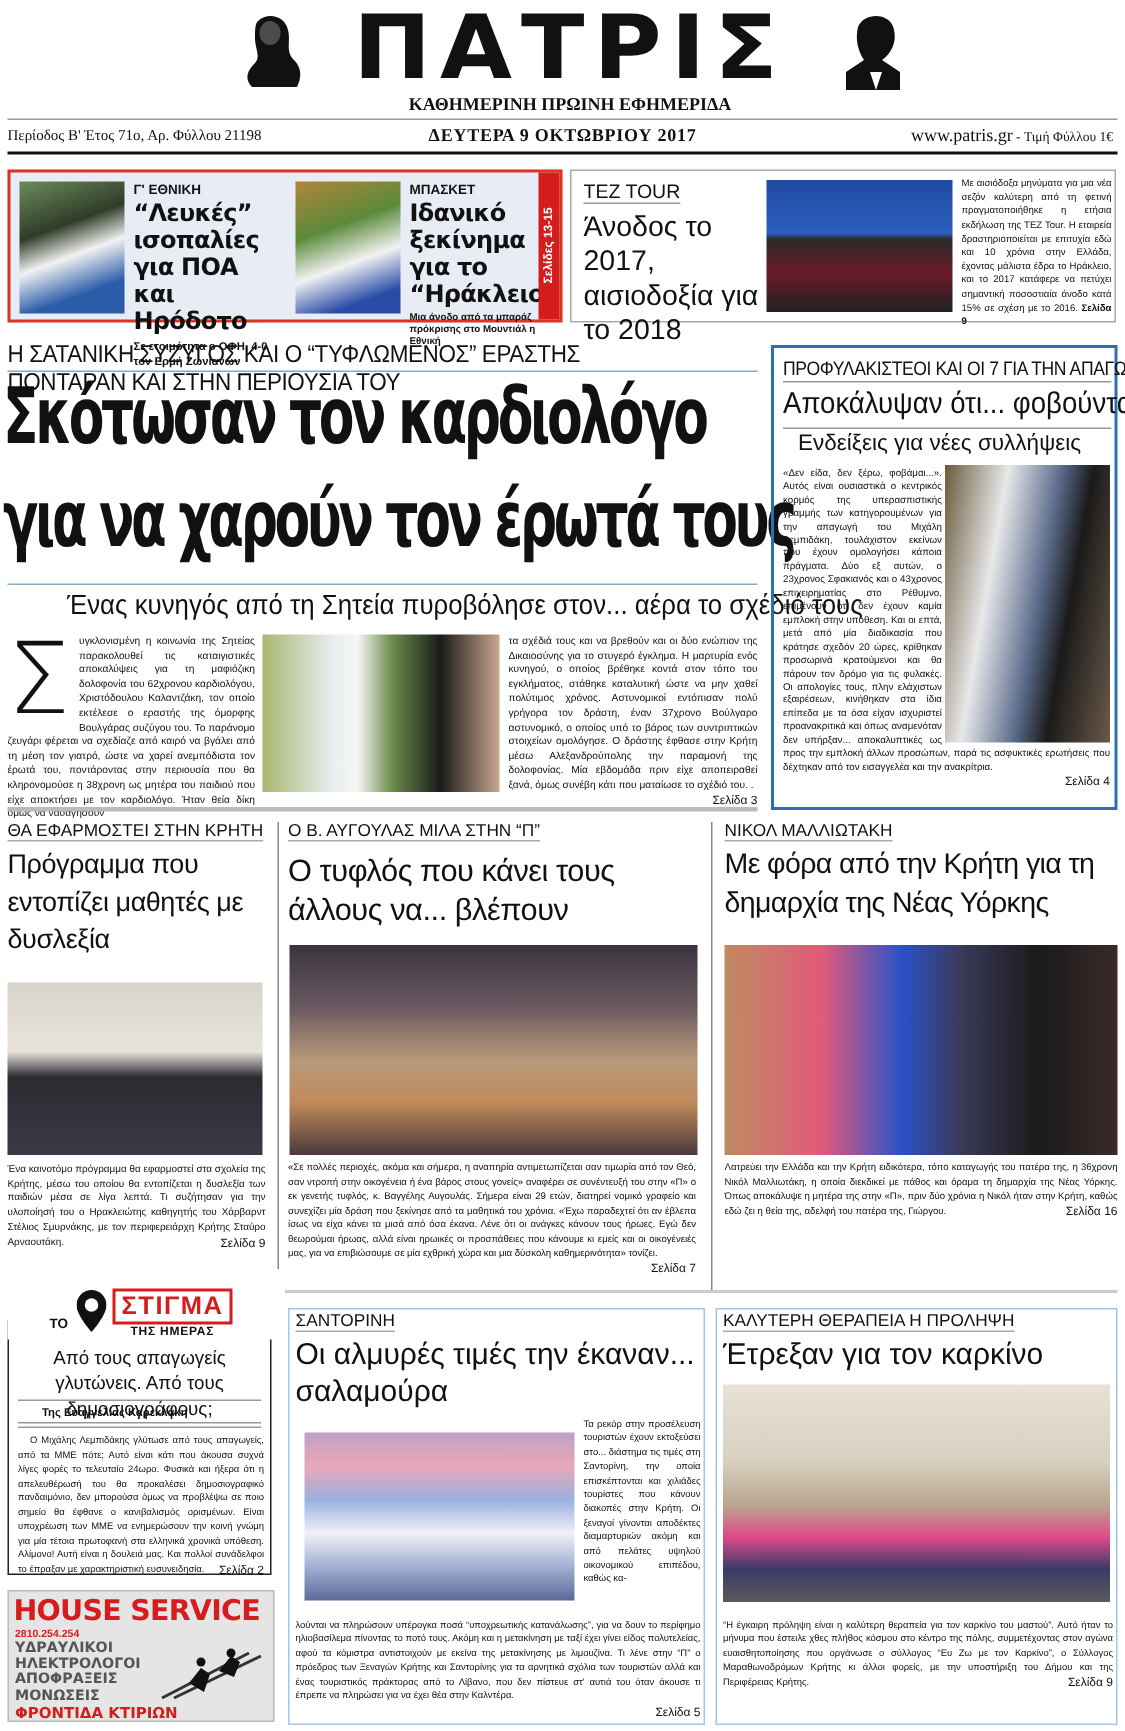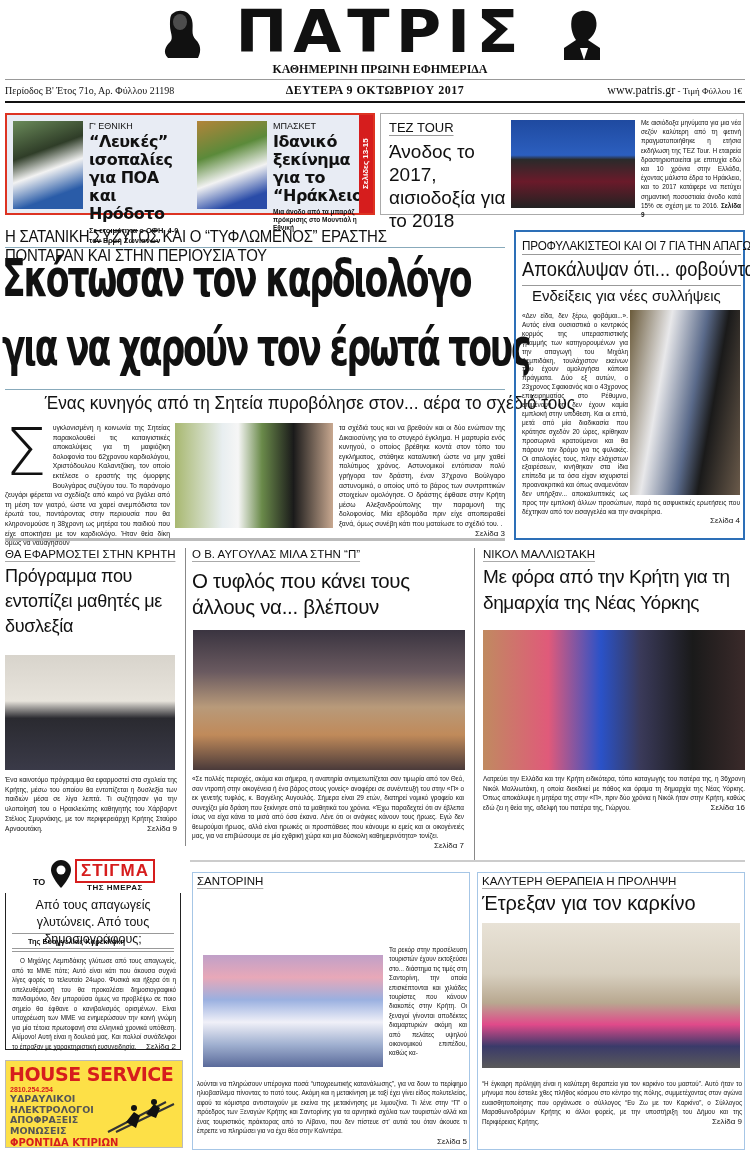--- a/index.html
+++ b/index.html
@@ -11,39 +11,39 @@
 .rule{height:1px;background:#999}
 .dateline{top:82px;left:0;width:750px;height:18px;font-family:"Liberation Serif",serif;font-size:10px}
 .dateline .left{position:absolute;left:5px;top:3px}
 .dateline .center{position:absolute;left:0;width:750px;text-align:center;top:1px;font-weight:bold;font-size:12px;letter-spacing:.5px}
 .dateline .right{position:absolute;right:8px;top:1px;font-size:12px}
 .dateline .right small{font-size:9px}
 .thickrule{height:2px;background:#111}
 .sports{left:5px;top:113px;width:370px;height:102px;border:2px solid #d32;background:#e8ecf4}
 .photo{background:linear-gradient(135deg,#7a8a6a,#c9b79a 40%,#3b5a8a 70%,#eae6e0)}
 .sports .tab{position:absolute;right:0;top:0;width:14px;height:100%;background:#d61d1d;color:#fff;font-size:8px;font-weight:bold;writing-mode:vertical-rl;transform:rotate(180deg);text-align:center;line-height:14px}
-.sports .kicker{font-size:9px;font-weight:normal}
+.sports .kicker{font-size:9px;font-weight:bold}
 .sports .head{font-weight:900;font-size:16px;line-height:18px;margin-top:2px;font-family:"DejaVu Sans",sans-serif;letter-spacing:-.5px}
 .sports .deck{font-size:7.5px;font-weight:bold;line-height:10px;margin-top:3px}
 .tez{left:380px;top:113px;width:364px;height:102px;border:1px solid #aaa}
 .kicker-u{font-family:"Liberation Sans",sans-serif;font-size:13px;text-decoration:underline;text-decoration-color:#999;text-underline-offset:3px}
 .body-text{font-size:7.2px;line-height:10px;text-align:justify;font-family:"Liberation Sans",sans-serif}
 .page-ref{font-weight:normal;text-align:right;font-size:8px}
 .bigkicker{left:5px;top:227px;width:500px;font-size:16.3px;letter-spacing:-.3px;transform:scaleX(.92);transform-origin:left}
 .bighead{left:2px;top:252px;width:510px;font-family:"DejaVu Sans Condensed","DejaVu Sans",sans-serif;font-weight:900;font-size:52px;line-height:52px;letter-spacing:-3px;transform:scaleX(.74);transform-origin:left;white-space:nowrap}
 .bigdeck{left:10px;top:392px;width:495px;font-size:18.5px;text-align:right;white-space:nowrap;transform:scaleX(.93);transform-origin:right}
 .lightrule{height:1px;background:#8ab}
 .dropcap{font-family:"DejaVu Sans",sans-serif;font-size:66px;line-height:60px;font-weight:300;float:left;margin-right:6px}
 .boxed{border:2px solid #2d6fb7}
 .sidebox{left:514px;top:230px;width:231px;height:310px}
 .col-rule{width:1px;background:#888}
 .sec-kicker{font-size:11.5px;text-decoration:underline;text-decoration-color:#aaa;text-underline-offset:3px}
 .sec-head{font-size:21px;line-height:26px;letter-spacing:-.3px}
 .stigma-box{left:5px;top:880px;width:176px;height:170px;border:1.5px solid #222}
-.house{left:5px;top:1060px;width:178px;height:88px;border:1px solid #bbb;background:#fde047}
+.house{left:5px;top:1060px;width:178px;height:88px;border:1px solid #bbb;background:#e5e5e5}
 .lightbox{border:1.5px solid #a6c6e6}
 </style>
 </head>
 <body>
 
 <div class="abs portrait" style="left:158px">
   <svg width="46" height="52" viewBox="0 0 46 52">
       <path d="M14 6c6-6 18-4 20 6 2 8-2 14 4 20 4 4 6 10 2 18H10c-6-6-2-12 2-16 4-4 0-10 0-16 0-6 0-10 2-12z" fill="#111"></path>
       <ellipse cx="22" cy="14" rx="7" ry="8" fill="#fff" opacity=".25"></ellipse>
     </svg>
@@ -182,20 +182,21 @@
   <div class="sec-head" style="margin-top:4px;font-size:19px;line-height:26px;letter-spacing:-.4px">Με φόρα από την Κρήτη για τη δημαρχία της Νέας Υόρκης</div>
 </div>
 <div class="abs photo" style="left:483px;top:630px;width:262px;height:140px;background:linear-gradient(90deg,#c08a60 0%,#e05a7a 25%,#2a52c8 45%,#3a3a5a 60%,#1a1a1a 80%,#3a2a2a 100%)"></div>
 <div class="abs body-text" style="left:483px;top:774px;width:262px;font-size:6.4px;line-height:9.5px">
   <span>Λατρεύει την Ελλάδα και την Κρήτη ειδικότερα, τόπο καταγωγής του πατέρα της, η 36χρονη Νικόλ Μαλλιωτάκη, η οποία διεκδικεί με πάθος και όραμα τη δημαρχία της Νέας Υόρκης. Όπως αποκάλυψε η μητέρα της στην «Π», πριν δύο χρόνια η Νικόλ ήταν στην Κρήτη, καθώς εδώ ζει η θεία της, αδελφή του πατέρα της, Γιώργου.</span><div class="page-ref" style="margin-top:-9.5px">Σελίδα 16</div>
 </div>
 <div class="abs" style="left:190px;top:860px;width:555px;height:2px;background:#ccc"></div>
 
 <div class="abs lightbox" style="left:192px;top:872px;width:278px;height:278px">
   <div class="abs sec-kicker" style="left:4px;top:2px">ΣΑΝΤΟΡΙΝΗ</div>
+  <div class="abs" style="left:4px;top:18px;width:270px;font-size:20px;line-height:25px">Οι αλμυρές τιμές την έκαναν... σαλαμούρα</div>
   <div class="abs photo" style="left:10px;top:82px;width:180px;height:112px;background:linear-gradient(180deg,#c0a0c8 0%,#e8a8b8 20%,#9ab0e0 40%,#f0f0f8 60%,#a0b0d0 80%,#5a6a9a 100%)"></div>
   <div class="abs body-text" style="left:196px;top:72px;width:78px;font-size:6.3px;line-height:9.4px">Τα ρεκόρ στην προσέλευση τουριστών έχουν εκτοξεύσει στο... διάστημα τις τιμές στη Σαντορίνη, την οποία επισκέπτονται και χιλιάδες τουρίστες που κάνουν διακοπές στην Κρήτη. Οι ξεναγοί γίνονται αποδέκτες διαμαρτυριών ακόμη και από πελάτες υψηλού οικονομικού επιπέδου, καθώς κα-</div>
   <div class="abs body-text" style="left:4px;top:206px;width:270px;font-size:6.3px;line-height:9.4px">
     <span>λούνται να πληρώσουν υπέρογκα ποσά “υποχρεωτικής κατανάλωσης”, για να δουν το περίφημο ηλιοβασίλεμα πίνοντας το ποτό τους. Ακόμη και η μετακίνηση με ταξί έχει γίνει είδος πολυτελείας, αφού τα κόμιστρα αντιστοιχούν με εκείνα της μετακίνησης με λιμουζίνα. Τι λένε στην “Π” ο πρόεδρος των Ξεναγών Κρήτης και Σαντορίνης για τα αρνητικά σχόλια των τουριστών αλλά και ένας τουριστικός πράκτορας από το Λίβανο, που δεν πίστευε στ' αυτιά του όταν άκουσε τι έπρεπε να πληρώσει για να έχει θέα στην Καλντέρα.</span><div class="page-ref" style="margin-top:2px">Σελίδα 5</div>
   </div>
 </div>
 
 <div class="abs lightbox" style="left:477px;top:872px;width:268px;height:278px">
   <div class="abs sec-kicker" style="left:4px;top:2px">ΚΑΛΥΤΕΡΗ ΘΕΡΑΠΕΙΑ Η ΠΡΟΛΗΨΗ</div>
   <div class="abs" style="left:4px;top:18px;width:260px;font-size:20px;line-height:25px">Έτρεξαν για τον καρκίνο</div>

